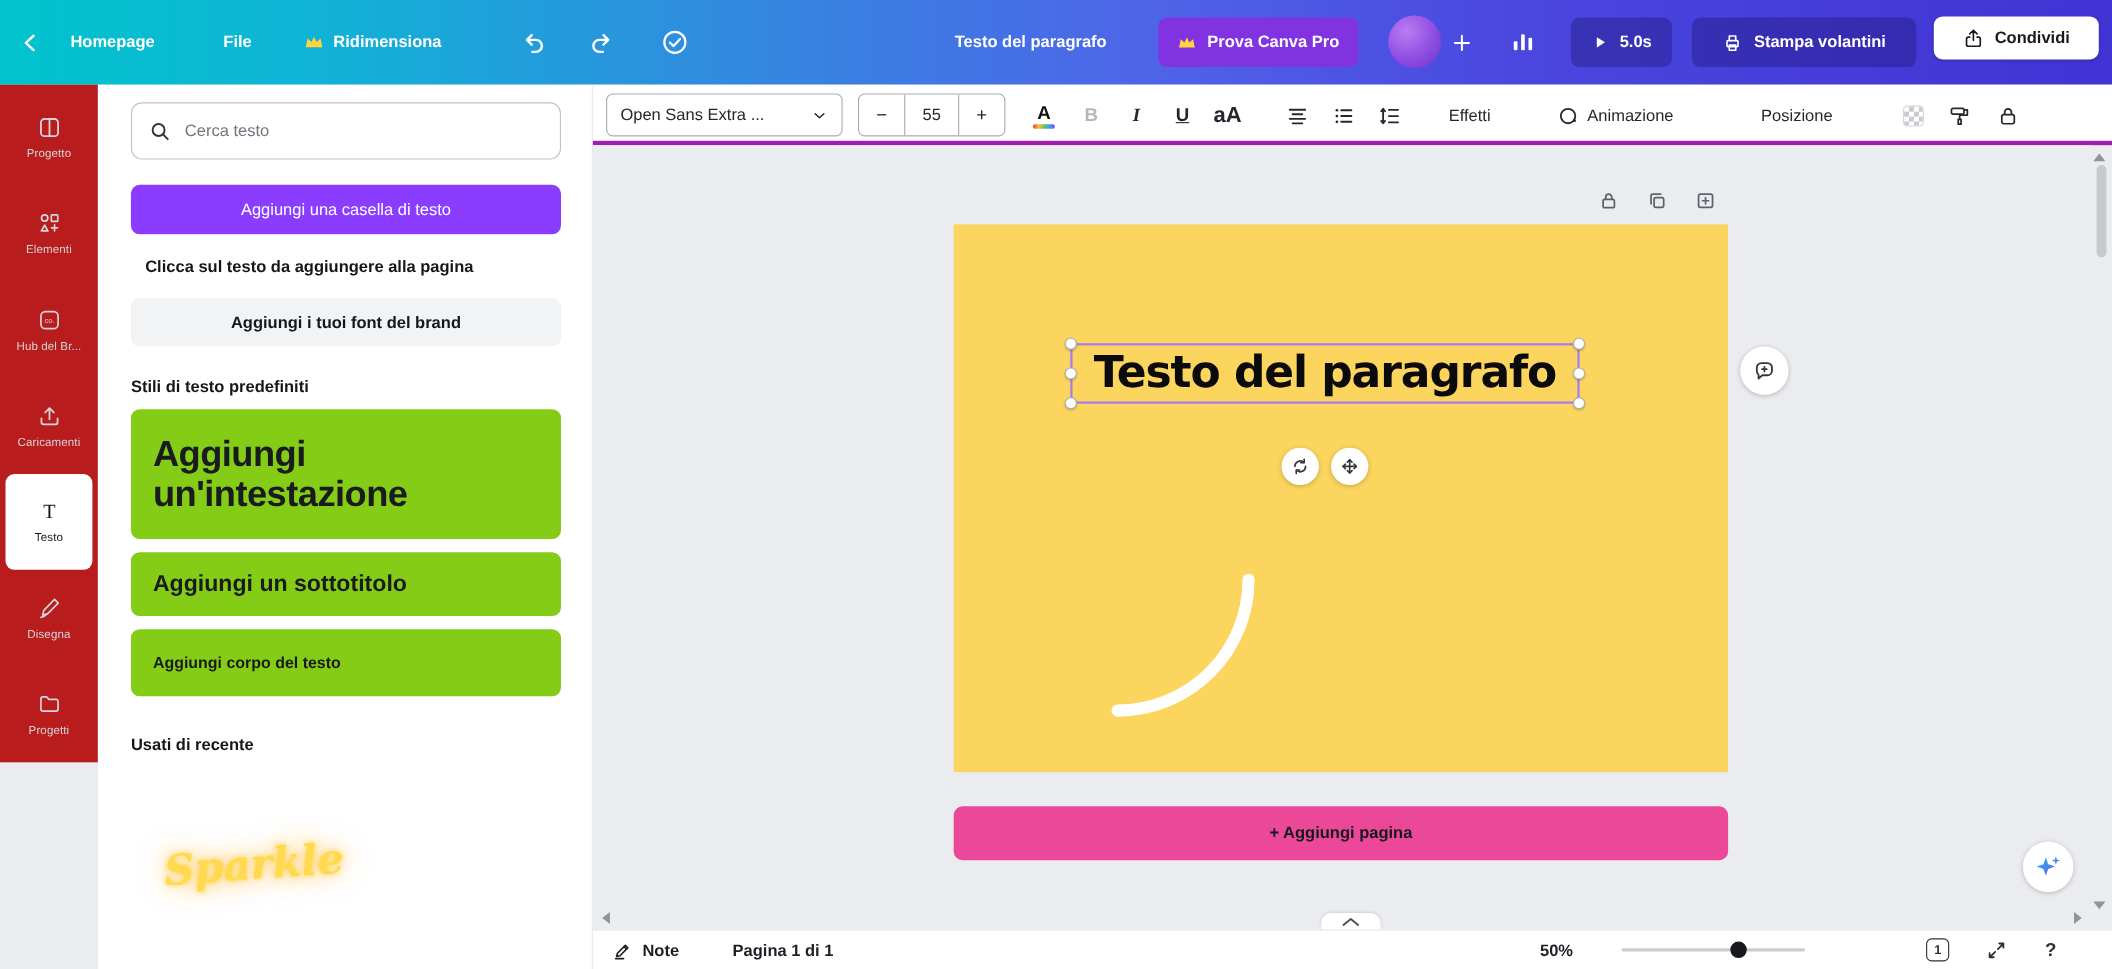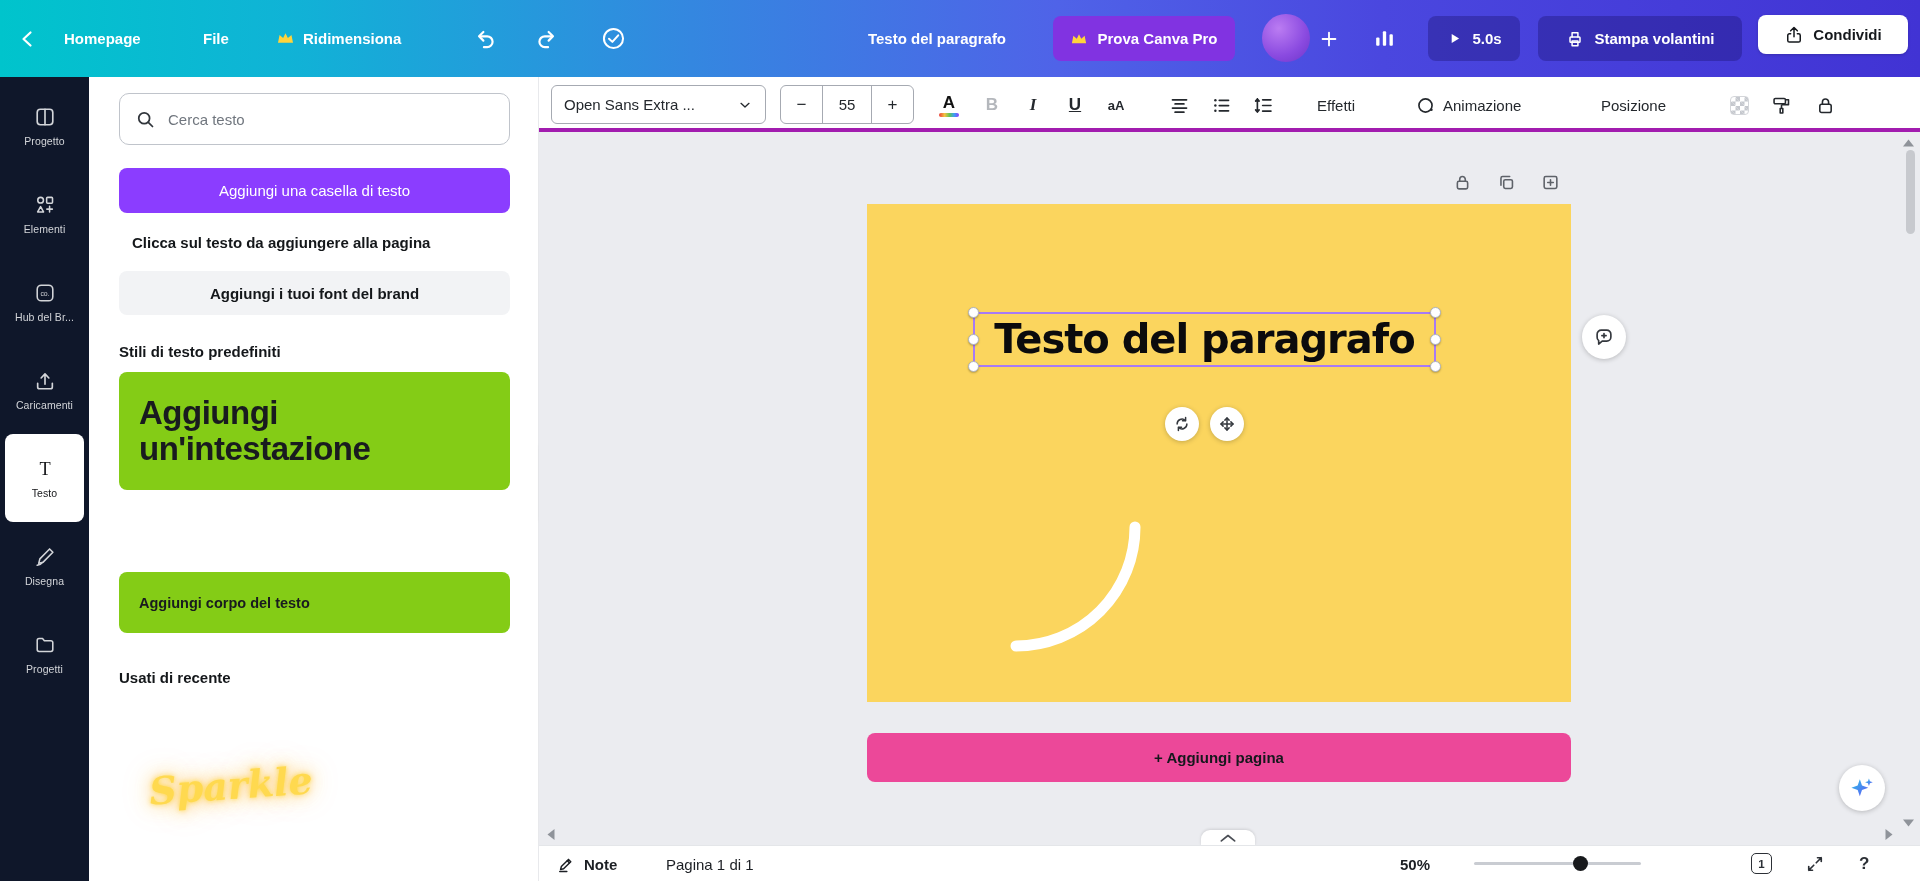--- a/index.html
+++ b/index.html
@@ -15,21 +15,21 @@
   .tb-item{position:absolute;top:0;height:77px;display:flex;align-items:center;gap:8px;font-size:15px;font-weight:600;color:#fff;cursor:pointer}
   .tb-btn{position:absolute;top:16px;height:45px;display:flex;align-items:center;justify-content:center;gap:9px;border-radius:8px;font-size:15px;font-weight:600;color:#fff;cursor:pointer}
   .tb-dark{background:rgba(22,14,104,.34)}
   .tb-pro{background:#8133e1}
   .tb-share{background:#fff;color:#15181c;top:15px;height:39px;box-shadow:0 1px 3px rgba(0,0,0,.18)}
   .avatar{position:absolute;left:1262px;top:14px;width:48px;height:48px;border-radius:50%;
     background:radial-gradient(circle at 35% 30%,#bb7cf2,#8a4ae0 60%,#6d35c9);cursor:pointer}
   .tb-title{position:absolute;left:937px;top:0;height:77px;transform:translateX(-50%);display:flex;align-items:center;font-size:15px;font-weight:600;white-space:nowrap;cursor:text}
 
   
-  .rail{position:absolute;left:0;top:77px;width:89px;height:804px;background:#0f172a;display:flex;flex-direction:column;align-items:center;padding-top:5px}
+  .rail{position:absolute;left:0;top:77px;width:89px;height:616px;background:#b91c1c;display:flex;flex-direction:column;align-items:center;padding-top:5px}
   .rail-item{width:79px;height:88px;display:flex;flex-direction:column;align-items:center;justify-content:center;gap:7px;color:#d3d5d9;border-radius:8px;cursor:pointer}
   .rail-item.active{background:#fff;color:#141518}
   .rail-lb{font-size:10.5px;letter-spacing:.1px}
 
   
   .panel{position:absolute;left:89px;top:77px;width:450px;height:804px;background:#fff;border-right:1px solid #e8e9ec}
   .search{position:absolute;left:30px;top:16px;width:391px;height:52px;border:1px solid #c0c4cb;border-radius:10px;display:flex;align-items:center;padding:0 15px;gap:12px;background:#fff}
   .search input{flex:1;border:none;outline:none;font-size:15px;color:#2b2f34}
   .search input::placeholder{color:#70767e}
   .btn-purple{position:absolute;left:30px;top:91px;width:391px;height:45px;background:#8b3dff;color:#fff;border:none;border-radius:8px;font-size:15px;font-weight:500;cursor:pointer}
@@ -258,20 +258,21 @@
             <line x1="15.2" y1="15.2" x2="20" y2="20"></line>
           </svg>
         </span>
       <input type="text" placeholder="Cerca testo" style="">
     </div>
     <button class="btn-purple">Aggiungi una casella di testo</button>
     <div class="hint">Clicca sul testo da aggiungere alla pagina</div>
     <button class="btn-gray">Aggiungi i tuoi font del brand</button>
     <div class="sec-h" style="top:266px">Stili di testo predefiniti</div>
     <div class="style-card card1">Aggiungi un'intestazione</div>
+    <div class="style-card card2">Aggiungi un sottotitolo</div>
     <div class="style-card card3">Aggiungi corpo del testo</div>
     <div class="sec-h" style="top:592px">Usati di recente</div>
     <div class="sparkle">Sparkle</div>
   </aside>
 
   <div class="collapse">
     <span class="ic">
         <svg width="10" height="12" viewBox="0 0 10 12" fill="none" stroke="currentColor" stroke-width="1.8" stroke-linecap="round" stroke-linejoin="round">
           <polyline points="7,1.5 2.5,6 7,10.5"></polyline>
         </svg>
@@ -301,21 +302,21 @@
     <div class="tbtn" style="left:435px;color:#b4b7bc">
         <span class="glyph">B</span>
       </div>
     <div class="tbtn" style="left:476px">
         <span class="glyph" style="font-style:italic;font-family:'Liberation Serif',serif">I</span>
       </div>
     <div class="tbtn" style="left:518px">
         <span class="glyph" style="text-decoration:underline">U</span>
       </div>
     <div class="tbtn" style="left:559px">
-        <span style="font-size:13px;font-weight:600">aA</span>
+        <span style="font-size:20px;font-weight:600">aA</span>
       </div>
     <div class="tbtn" style="left:622px">
       <span class="ic">
           <svg width="21" height="21" viewBox="0 0 24 24" stroke="#24282d" stroke-width="2" stroke-linecap="round">
             <line x1="4" y1="5.5" x2="20" y2="5.5"></line>
             <line x1="7" y1="10.2" x2="17" y2="10.2"></line>
             <line x1="4" y1="14.9" x2="20" y2="14.9"></line>
             <line x1="7" y1="19.6" x2="17" y2="19.6"></line>
           </svg>
         </span>
@@ -493,21 +494,21 @@
     <div class="sb-item" style="left:17px;font-weight:600;cursor:pointer">
       <span class="ic">
           <svg width="20" height="20" viewBox="0 0 24 24" fill="none" stroke="#1c1f24" stroke-width="1.8" stroke-linecap="round" stroke-linejoin="round">
             <path d="M5.5 18.5 l0.9 -3.4 L15 6.5 l2.7 2.7 -8.6 8.6 -3.6 0.7 Z"></path>
             <line x1="13.5" y1="8" x2="16" y2="10.5"></line>
             <line x1="4.5" y1="21" x2="13" y2="21"></line>
           </svg>
         </span>
       <span>Note</span>
     </div>
-    <div class="sb-item" style="left:127px;font-weight:400">Pagina 1 di 1</div>
+    <div class="sb-item" style="left:127px;font-weight:700">Pagina 1 di 1</div>
     <div class="sb-item" style="left:861px;font-weight:600">50%</div>
     <div class="sl-track"></div>
     <div class="sl-knob"></div>
     <div class="pg-btn">
         <span>1</span>
       </div>
     <div class="sb-item" style="left:1266px;cursor:pointer">
       <span class="ic">
           <svg width="20" height="20" viewBox="0 0 24 24" fill="none" stroke="#2c3036" stroke-width="2" stroke-linecap="round" stroke-linejoin="round">
             <path d="M13.5 10.5 L19.5 4.5 M15 4.5 h4.5 v4.5 M10.5 13.5 L4.5 19.5 M9 19.5 H4.5 V15"></path>

